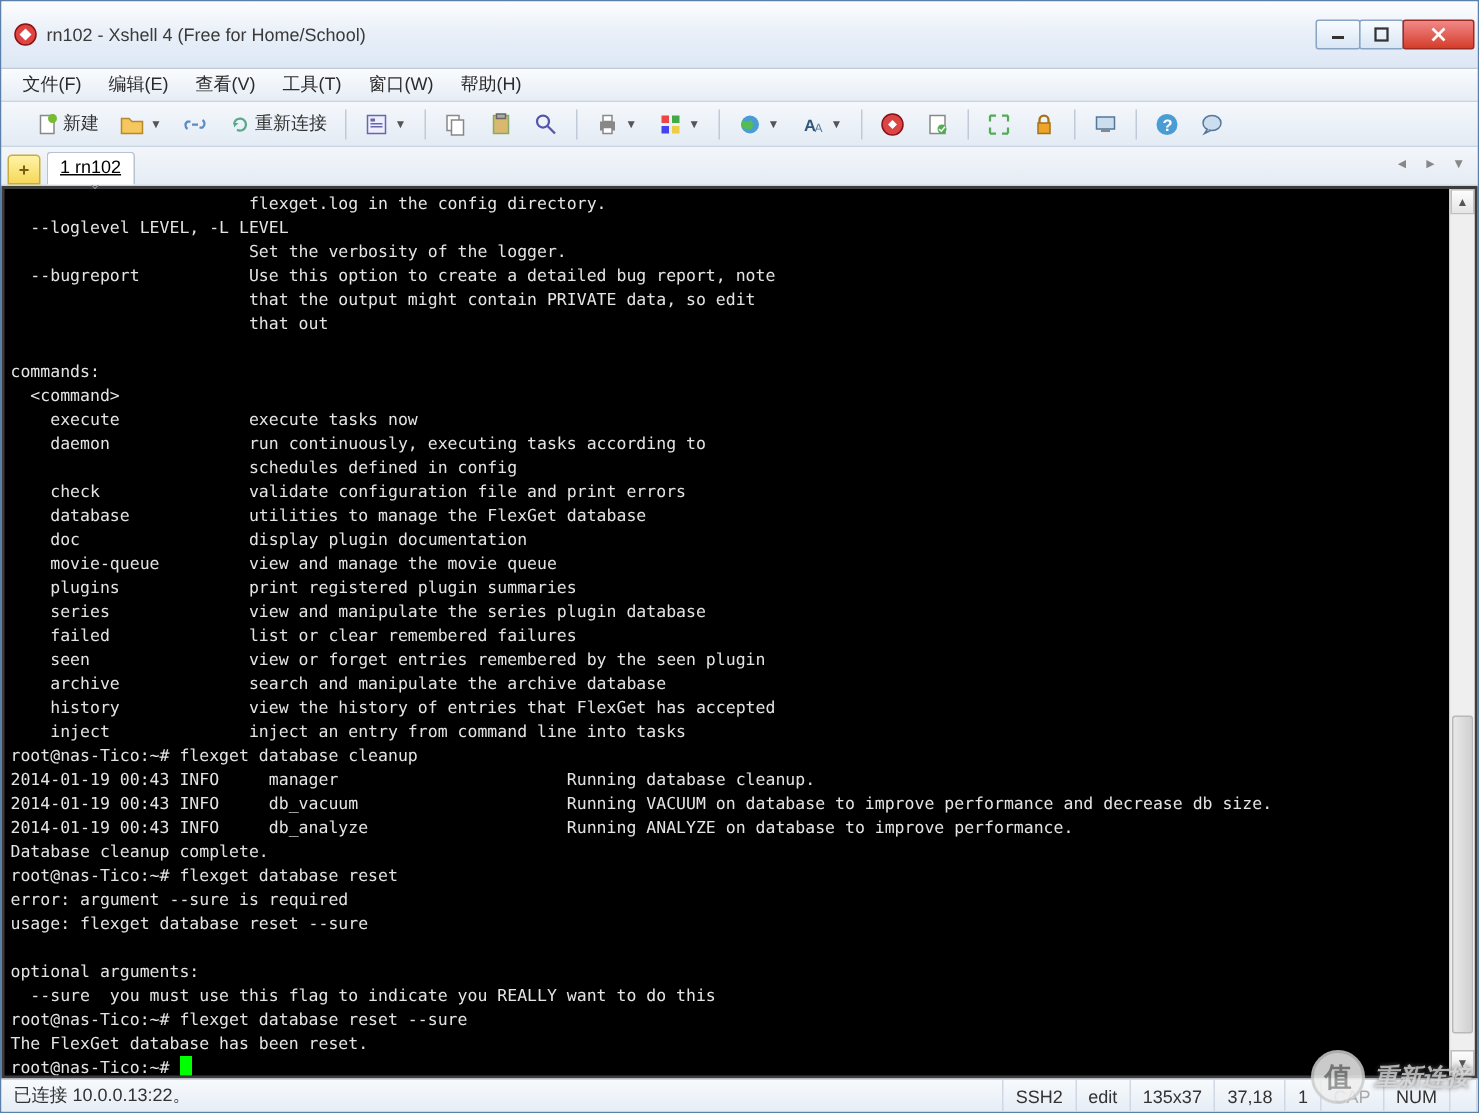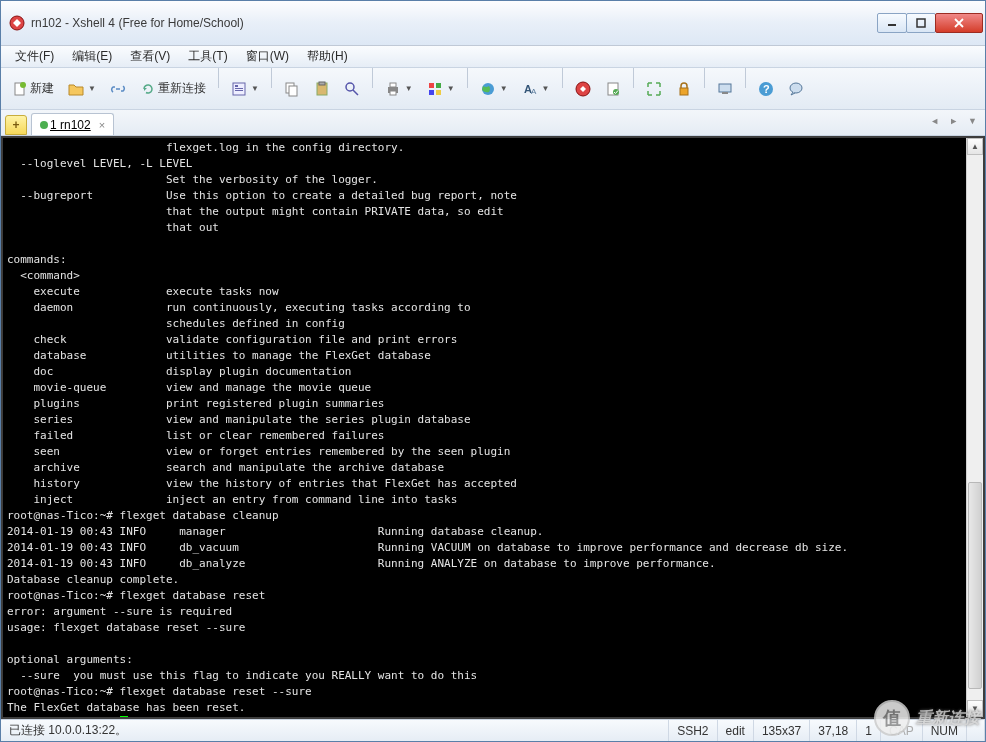--- a/index.html
+++ b/index.html
@@ -10,30 +10,30 @@
 .titlebar { height: 45px; background: linear-gradient(#fdfdfe, #e8eff8, #dde8f5); display: flex; align-items: center; padding: 0 2px 0 8px; border-bottom: 1px solid #c0c9d6; }
 .titlebar .app-icon { width: 16px; height: 16px; margin-right: 6px; }
 .titlebar .title { flex: 1; color: #3a3a3a; font-size: 12px; }
 .titlebar .winbtns { display: flex; gap: 0; }
 .titlebar .winbtn { width: 30px; height: 20px; border: 1px solid #8aa4c4; background: linear-gradient(#f7fbff, #d9e6f5); margin-left: -1px; display: flex; align-items: center; justify-content: center; border-radius: 2px; }
 .titlebar .winbtn.close { background: linear-gradient(#f08888, #d43d2a); border-color: #9c2c22; width: 48px; color: #fff; }
 
 .menubar { height: 22px; background: linear-gradient(#fafcfe, #e6edf6); border-bottom: 1px solid #c9d4e2; display: flex; align-items: center; padding: 0 6px; gap: 2px; }
 .menubar .item { padding: 2px 8px; color: #2a2a2a; cursor: default; }
 
-.toolbar { height: 42px; background: linear-gradient(#f5f8fc, #e3ebf4); border-bottom: 1px solid #c9d4e2; display: flex; padding: 0 6px; gap: 4px; }
+.toolbar { height: 30px; background: linear-gradient(#f5f8fc, #e3ebf4); border-bottom: 1px solid #c9d4e2; display: flex; align-items: center; padding: 0 18px; gap: 4px; }
 .tbtn { display: inline-flex; align-items: center; padding: 3px 4px; border: 1px solid transparent; border-radius: 3px; cursor: default; gap: 2px; }
 .tbtn .lbl { font-size: 12px; color: #333; }
 .tbtn .dd { font-size: 8px; color: #555; margin-left: 2px; }
 .tsep { width: 1px; height: 20px; background: #c0cad8; margin: 0 3px; }
 .ticon { width: 16px; height: 16px; display: inline-block; }
 
 .tabstrip { height: 26px; background: linear-gradient(#f3f6fa, #e5ecf4); border-bottom: 1px solid #c9d4e2; display: flex; align-items: flex-end; padding: 0 4px; position: relative; }
 .tab-add { width: 22px; height: 20px; background: linear-gradient(#fff3a6, #f5d85a); border: 1px solid #c8ad3c; border-radius: 3px 3px 0 0; display: flex; align-items: center; justify-content: center; color: #7a5c10; font-weight: bold; margin-right: 4px; }
-.tab { height: 22px; background: #fff; border: 1px solid #b8c3d2; border-bottom: none; border-radius: 3px 3px 0 0; display: flex; align-items: center; padding: 0 8px; gap: 2px; font-size: 12px; }
+.tab { height: 22px; background: #fff; border: 1px solid #b8c3d2; border-bottom: none; border-radius: 3px 3px 0 0; display: flex; align-items: center; padding: 0 8px; gap: 2px; font-size: 12px; flex-direction: column; }
 .tab .dot { width: 8px; height: 8px; border-radius: 50%; background: #4caf50; }
 .tab .close { color: #888; font-size: 11px; margin-left: 6px; cursor: pointer; }
 .tabstrip .tab-nav { position: absolute; right: 4px; top: 4px; display: flex; gap: 2px; }
 .tabstrip .tab-nav span { color: #888; font-size: 9px; padding: 2px 4px; }
 
 .terminal-wrap { flex: 1; background: #3d3d3d; padding: 2px; display: flex; overflow: hidden; }
 .terminal { flex: 1; background: #000; color: #e4e4e4; font-family: "Consolas", "NSimSun", "SimSun", monospace; font-size: 11px; line-height: 16px; padding: 2px 4px; white-space: pre; overflow: hidden; position: relative; }
 .terminal .cursor { display: inline-block; width: 8px; height: 14px; background: #00ff00; vertical-align: text-bottom; }
 .scrollbar { width: 17px; background: #f0f0f0; border-left: 1px solid #d0d0d0; display: flex; flex-direction: column; }
 .scrollbar .arrow { height: 17px; background: linear-gradient(#fdfdfd, #e5e5e5); border: 1px solid #c0c0c0; display: flex; align-items: center; justify-content: center; font-size: 8px; color: #555; }

